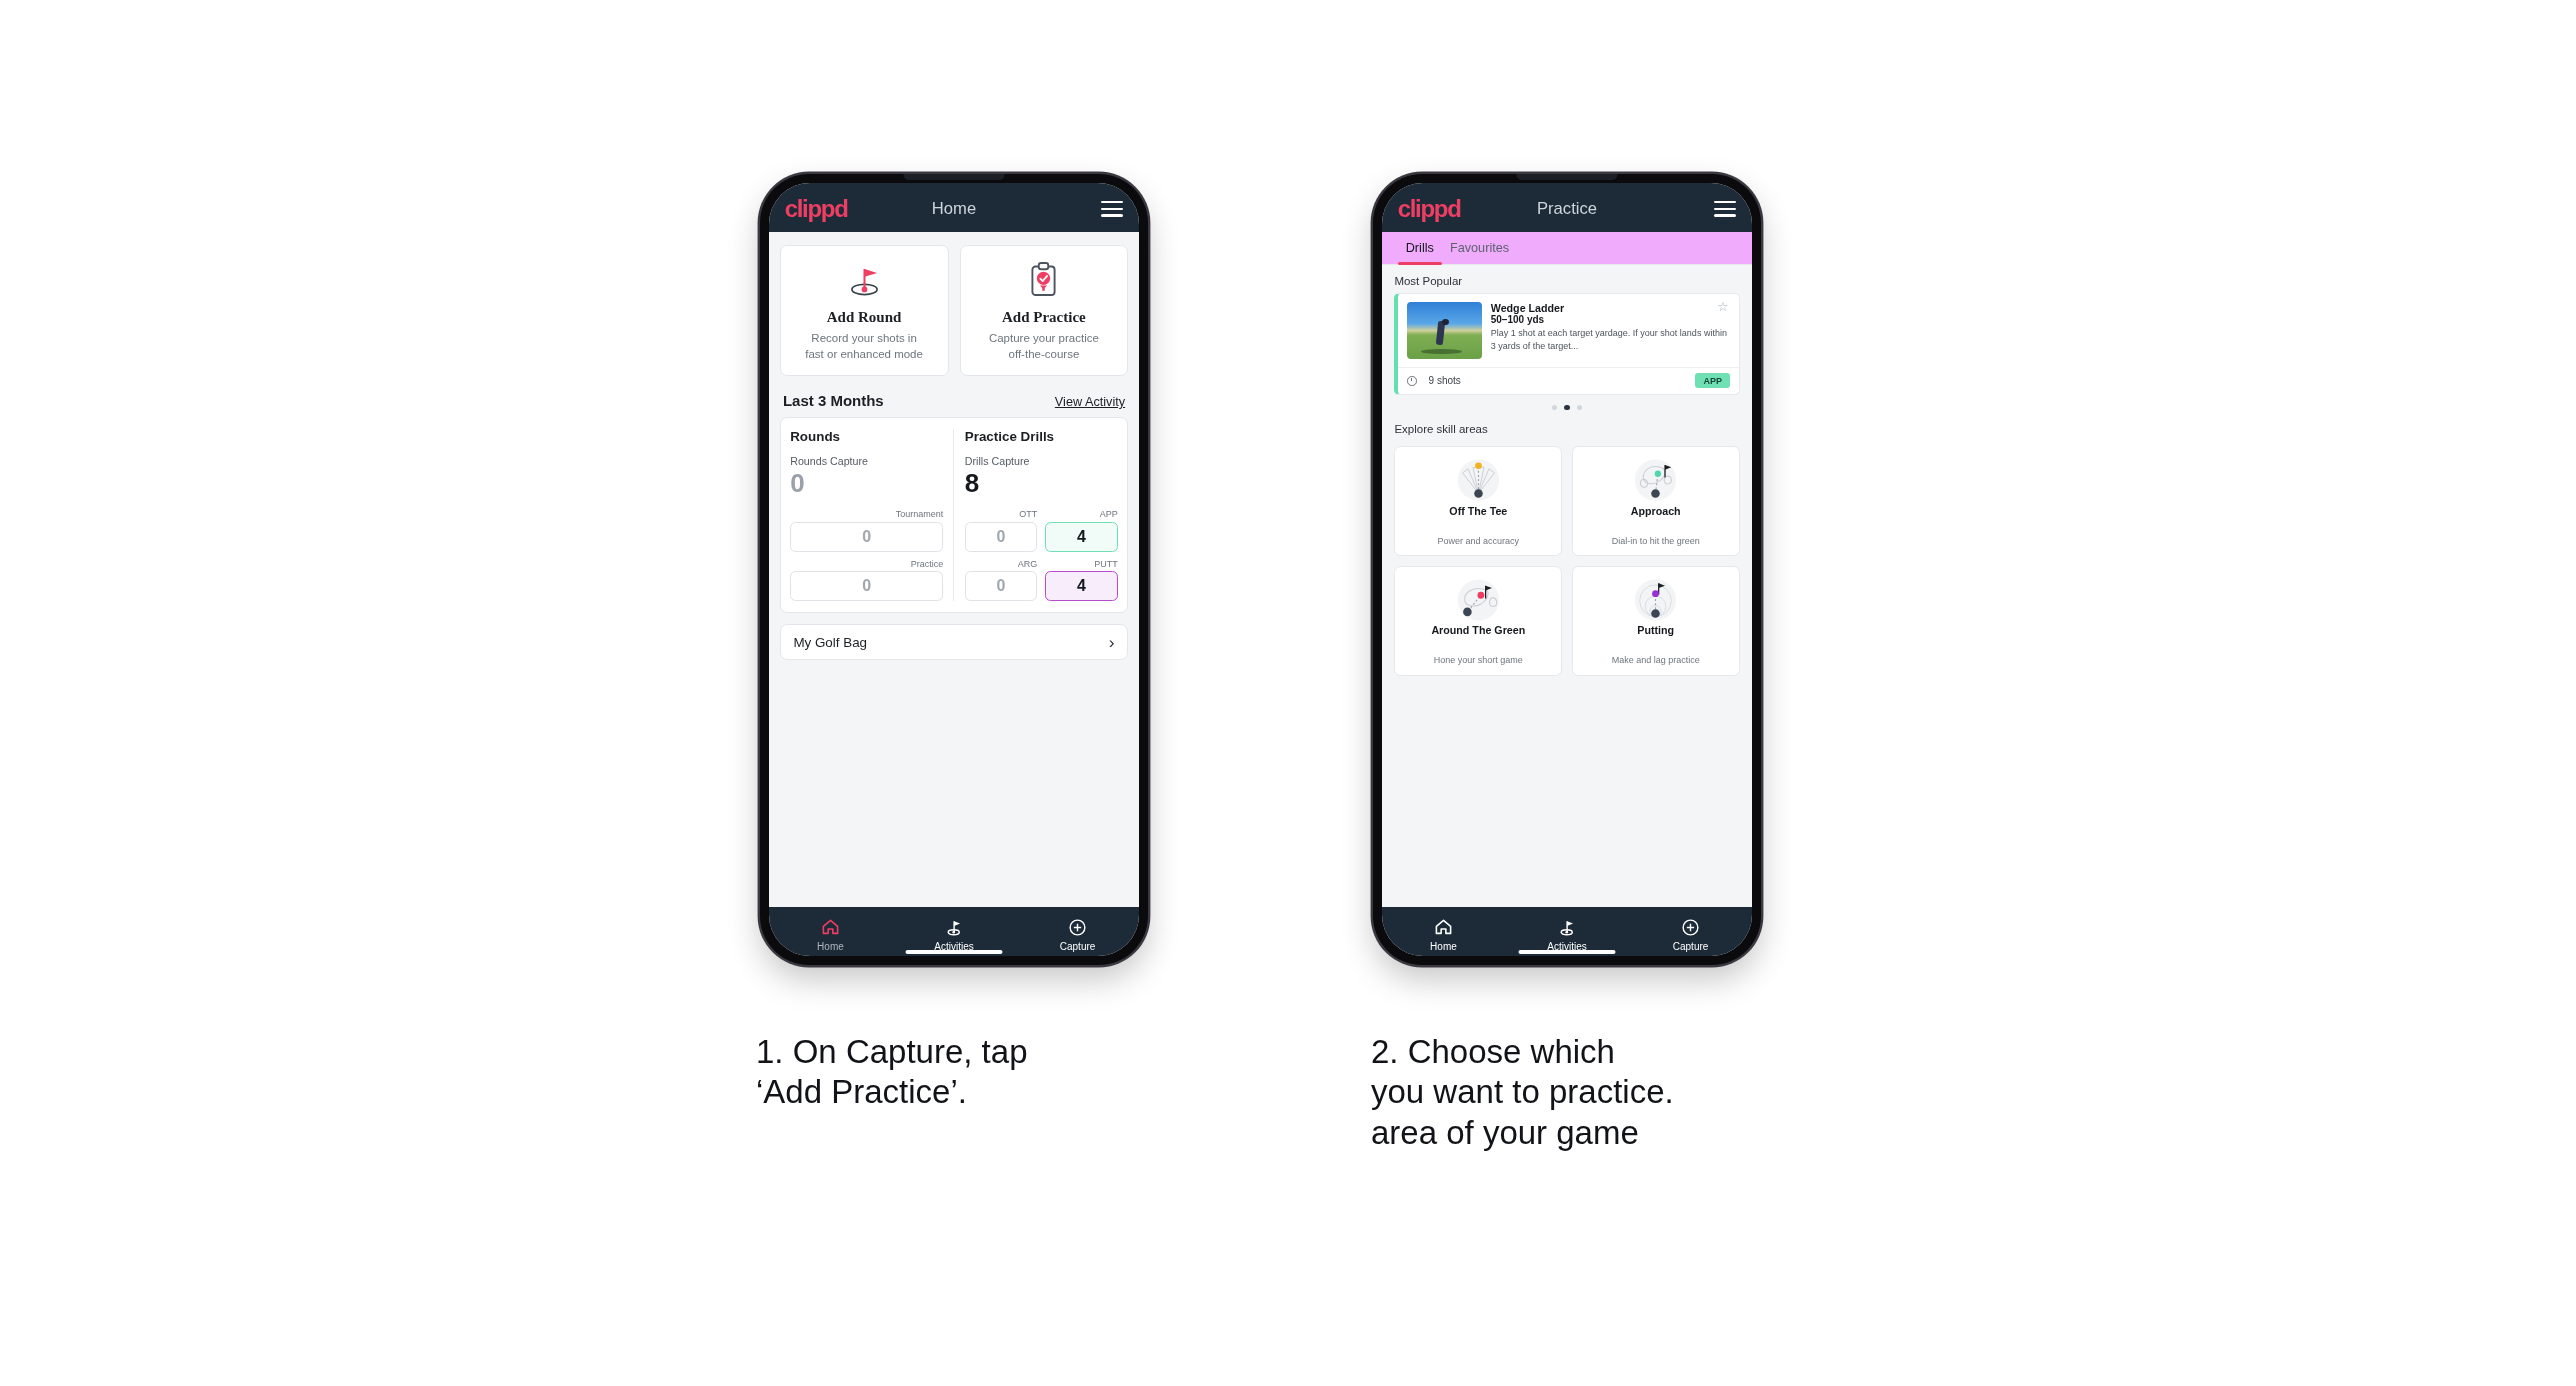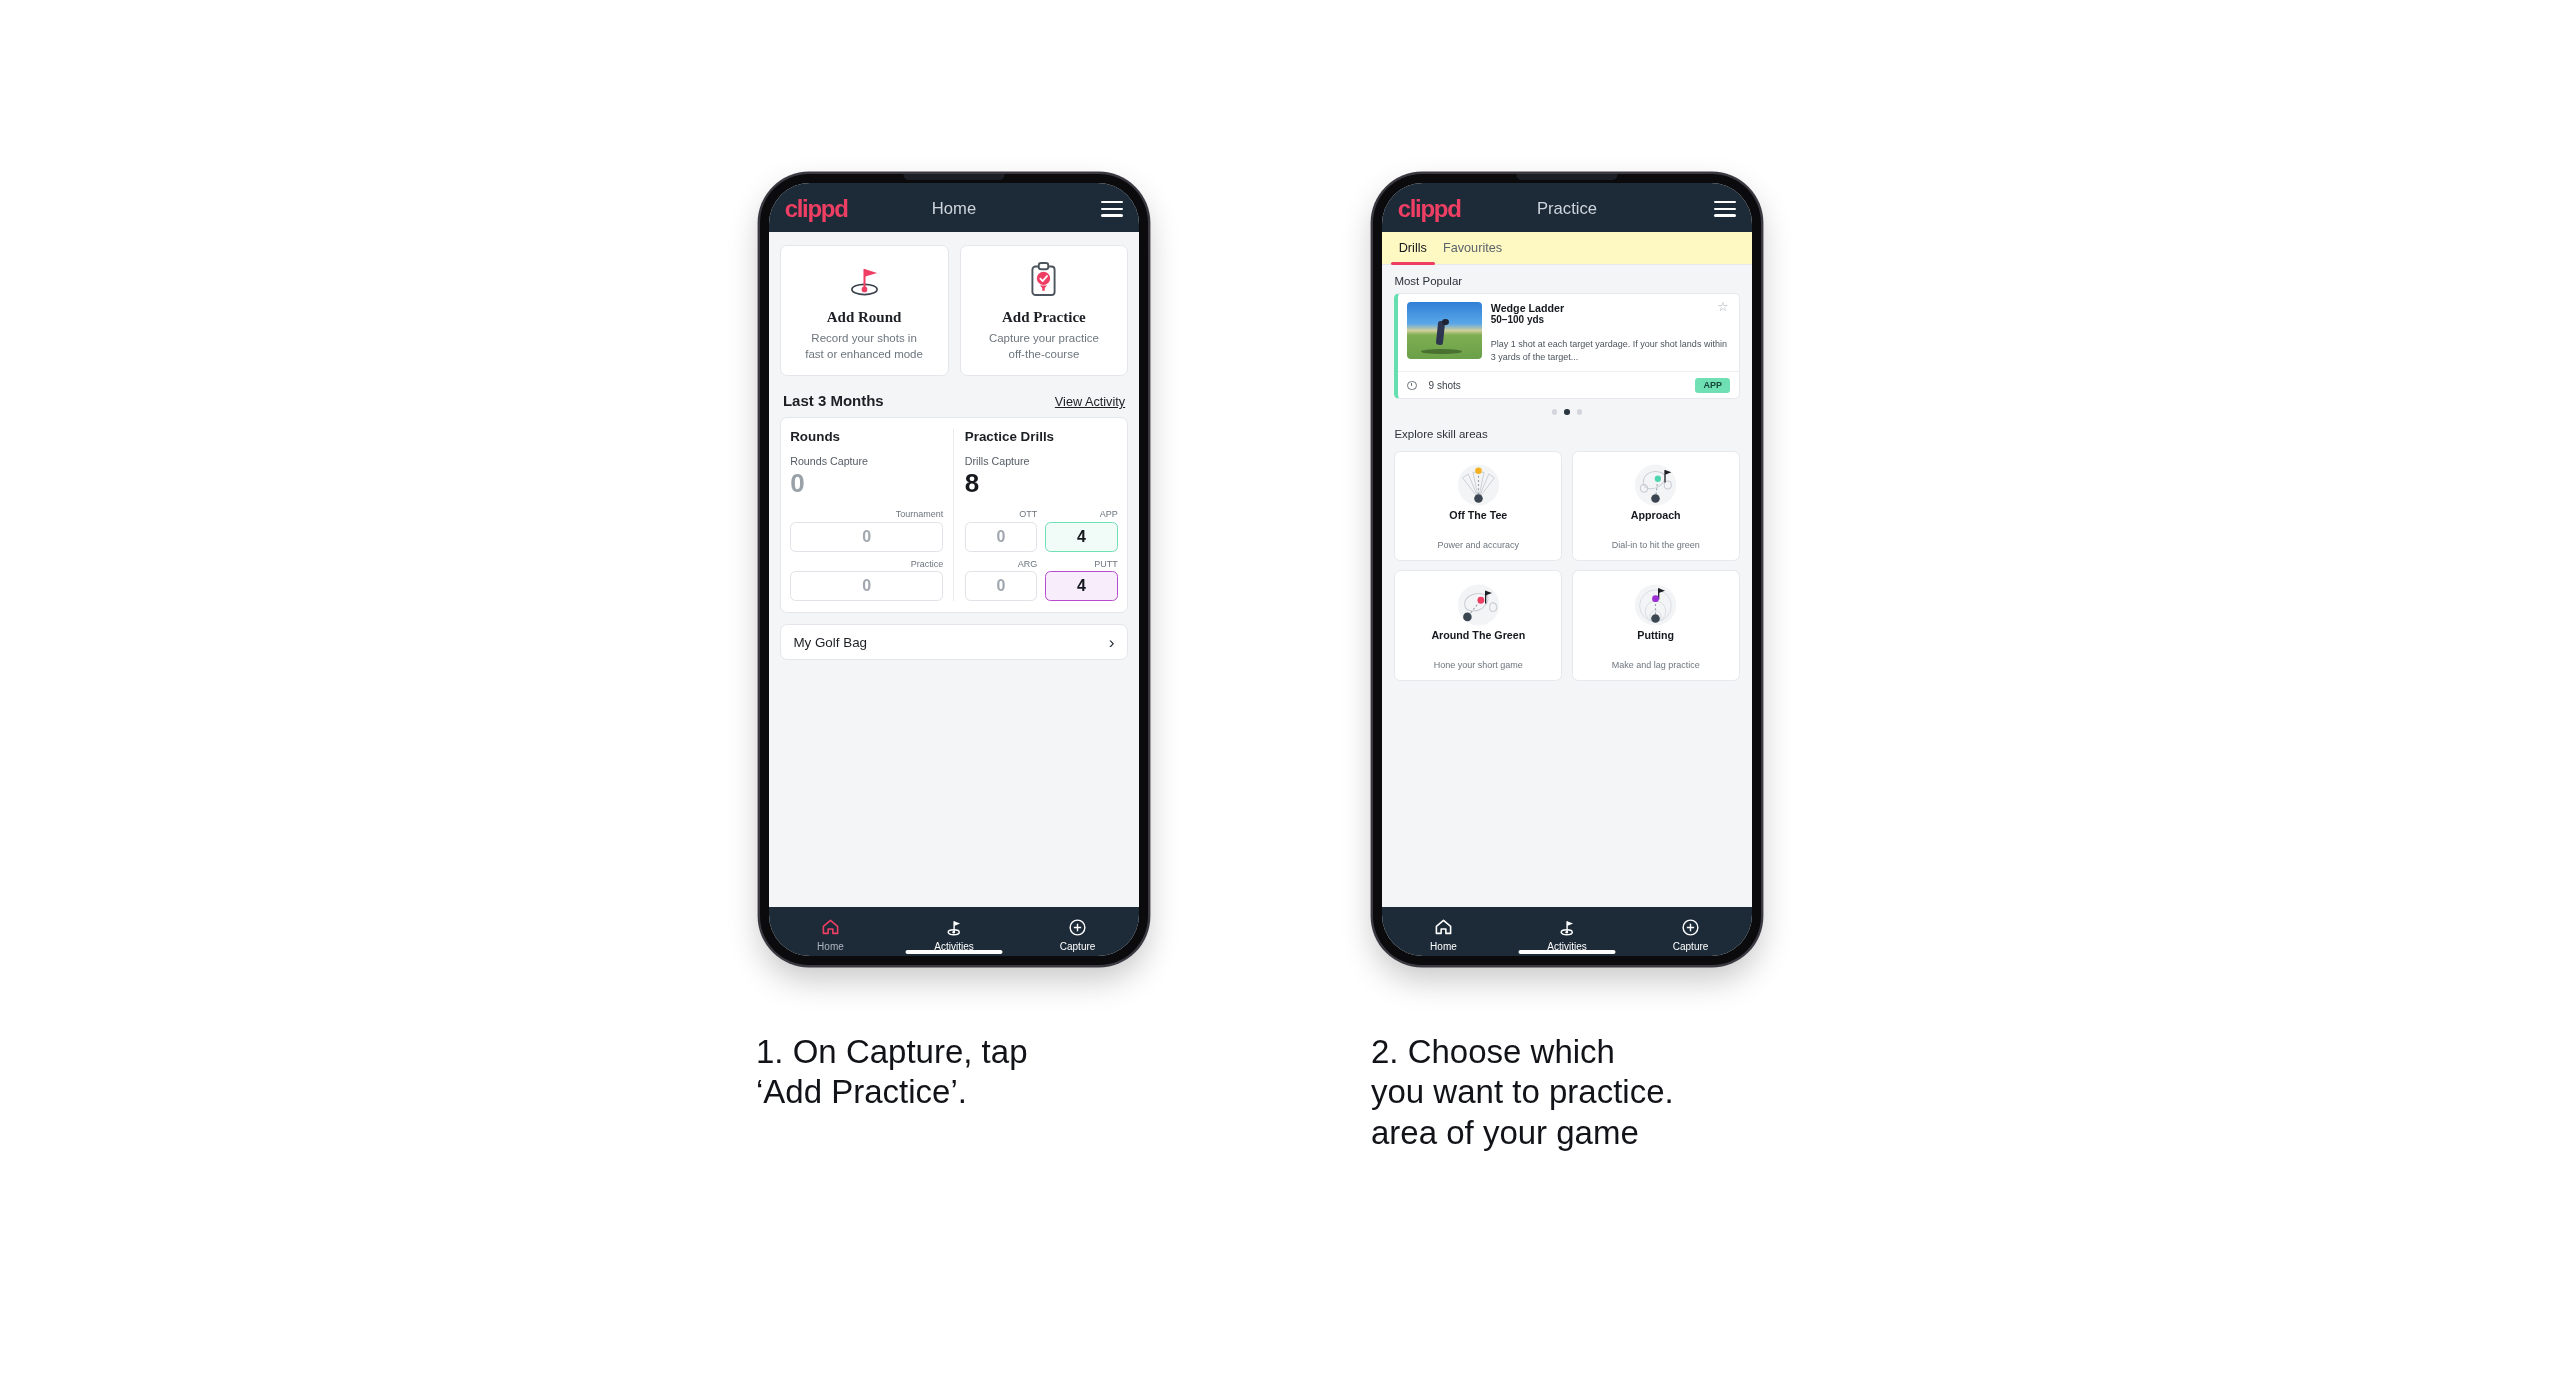--- a/index.html
+++ b/index.html
@@ -135,21 +135,21 @@
     border: 0.8px solid #e3e6ea;
     border-radius: 7.1px;
     height: 36px;
     display: flex; align-items: center;
     padding: 0 12.7px;
   }
   .bag-label { font-size: 13.4px; color: #1c1f24; }
   .bag-chev { margin-left: auto; color: #2b313a; font-size: 17.4px; line-height: 1; }
 
   
-  .tabs { display: flex; background: #fef9c3; padding: 0 9px; border-bottom: 0.8px solid #e6e8ec; align-items: flex-end; }
+  .tabs { display: flex; background: #f0abfc; padding: 0 16px; border-bottom: 0.8px solid #e6e8ec; align-items: flex-end; }
   .tab { padding: 9.5px 8px 8.7px 8px; font-size: 12.7px; color: #5b636c; position: relative; }
   .tab.active { color: #15181d; }
   .tab.active::after {
     content: ""; position: absolute; left: 0; right: 0; bottom: -0.8px;
     height: 2.4px; background: #ef3e63; border-radius: 1.6px;
   }
   .sec-label { font-size: 11.5px; color: #2b313a; padding: 9.5px 12.7px 6.3px 12.7px; }
 
   .drill-card {
     margin: 0 12.7px;
@@ -172,21 +172,21 @@
   .thumb-head {
     position:absolute; left: 47%; top: 30%; width: 7.1px; height: 6.3px;
     background: #1e2436; border-radius: 50%;
   }
   .thumb-shadow {
     position:absolute; left: 18%; bottom: 8%; width: 55%; height: 5.5px;
     background: rgba(25,50,18,.45); border-radius: 50%;
   }
   .drill-body { flex: 1; min-width: 0; position: relative; }
   .drill-title { font-size: 10.7px; font-weight: 700; color: #15181d; }
-  .drill-yds { font-size: 10px; font-weight: 700; color: #15181d; margin-bottom: 13px; }
+  .drill-yds { font-size: 10px; font-weight: 700; color: #15181d; margin-bottom: 2px; }
   .drill-desc { font-size: 9px; color: #4c545d; line-height: 1.42; }
   .star {
     position: absolute; top: -0.8px; right: 0;
     width: 12.7px; height: 12.7px; color: #aab1b9; font-size: 12.7px; line-height: 1;
   }
   .drill-foot {
     border-top: 0.8px solid #eceef1;
     display: flex; align-items: center;
     padding: 5.5px 8.7px;
   }

